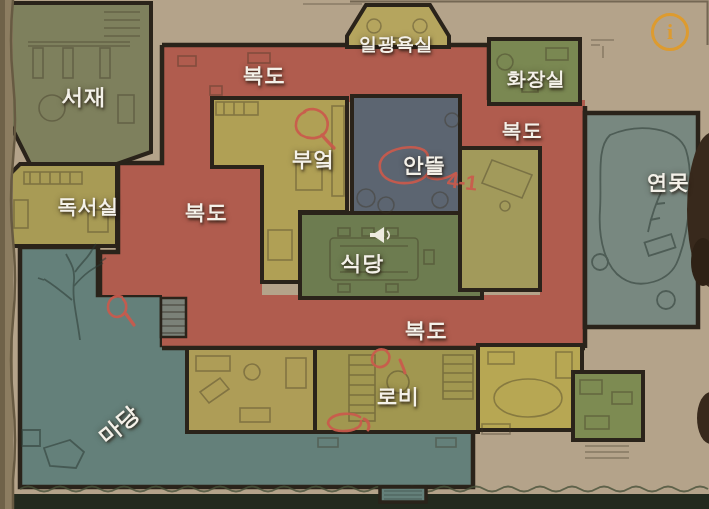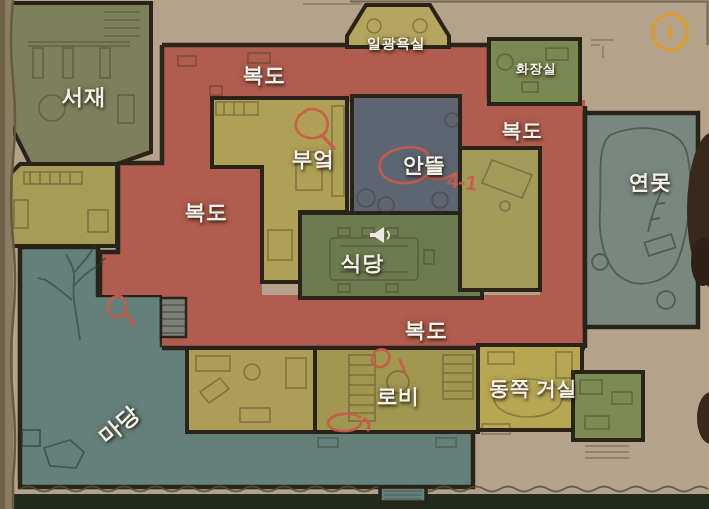--- a/index.html
+++ b/index.html
@@ -9,21 +9,21 @@
     font-family:"Liberation Sans","DejaVu Sans",sans-serif;
   }
   .stage svg{position:absolute;left:0;top:0;}
   .labels{position:absolute;left:0;top:0;width:100%;height:100%;pointer-events:none;}
   .room-label{
     position:absolute;transform:translate(-50%,-50%);
     color:#f4f1e9;font-weight:bold;font-size:21px;letter-spacing:.5px;
     white-space:nowrap;
     text-shadow:1px 2px 3px rgba(35,25,15,.85),0 0 6px rgba(35,25,15,.4);
   }
-  .room-label.small{font-size:14px;}
+  .room-label.small{font-size:18px;}
   .room-label.mid{font-size:20px;}
   .room-label.rot{transform:translate(-50%,-50%) rotate(-40deg);}
   .info-btn{
     position:absolute;left:651px;top:13px;width:38px;height:38px;
     border:3px solid #dd9b2f;border-radius:50%;
     display:flex;align-items:center;justify-content:center;
     color:#dd9b2f;font-weight:bold;font-size:22px;
     font-family:"Liberation Serif","DejaVu Serif",serif;
     cursor:pointer;background:transparent;box-sizing:border-box;
   }
@@ -204,32 +204,32 @@
   <text x="447" y="187" transform="rotate(7 447 180)" fill="#cb5a4c" opacity=".92" font-size="21" font-weight="bold" font-family="Liberation Sans, sans-serif">4-1</text>
 
   <g>
     <path d="M370,233 h5 l9,-6 v16 l-9,-6 h-5 Z" fill="#f4f1e9" opacity=".95"></path>
     <path d="M387,231 c3,2 3,6 0,8" stroke="#f4f1e9" stroke-width="1.6" fill="none" opacity=".95"></path>
   </g>
 </svg>
 
 <div class="labels">
   <div class="room-label" style="left:84px;top:97px;font-size:22px">서재</div>
+  <div class="room-label mid" style="left:88px;top:206px">독서실</div>
   <div class="room-label" style="left:264px;top:75px">복도</div>
   <div class="room-label mid" style="left:522px;top:130px">복도</div>
   <div class="room-label" style="left:206px;top:212px">복도</div>
   <div class="room-label" style="left:426px;top:330px">복도</div>
   <div class="room-label" style="left:313px;top:159px">부엌</div>
   <div class="room-label" style="left:424px;top:165px">안뜰</div>
   <div class="room-label small" style="left:396px;top:44px">일광욕실</div>
-  <div class="room-label small" style="left:536px;top:69px;font-size:13px">화장실</div>
+  <div class="room-label small" style="left:536px;top:79px;font-size:19px">화장실</div>
   <div class="room-label" style="left:362px;top:263px">식당</div>
-  <div class="room-label" style="left:650px;top:182px">연못</div>
+  <div class="room-label" style="left:668px;top:182px">연못</div>
   <div class="room-label" style="left:398px;top:396px">로비</div>
-  <div class="room-label mid" style="left:533px;top:388px">동쪽 거실</div>
   <div class="room-label rot" style="left:119px;top:425px;font-size:22px">마당</div>
 </div>
 
 <div class="info-btn">
   <span>i</span>
 </div>
 
 </div>
 
 </body></html>

